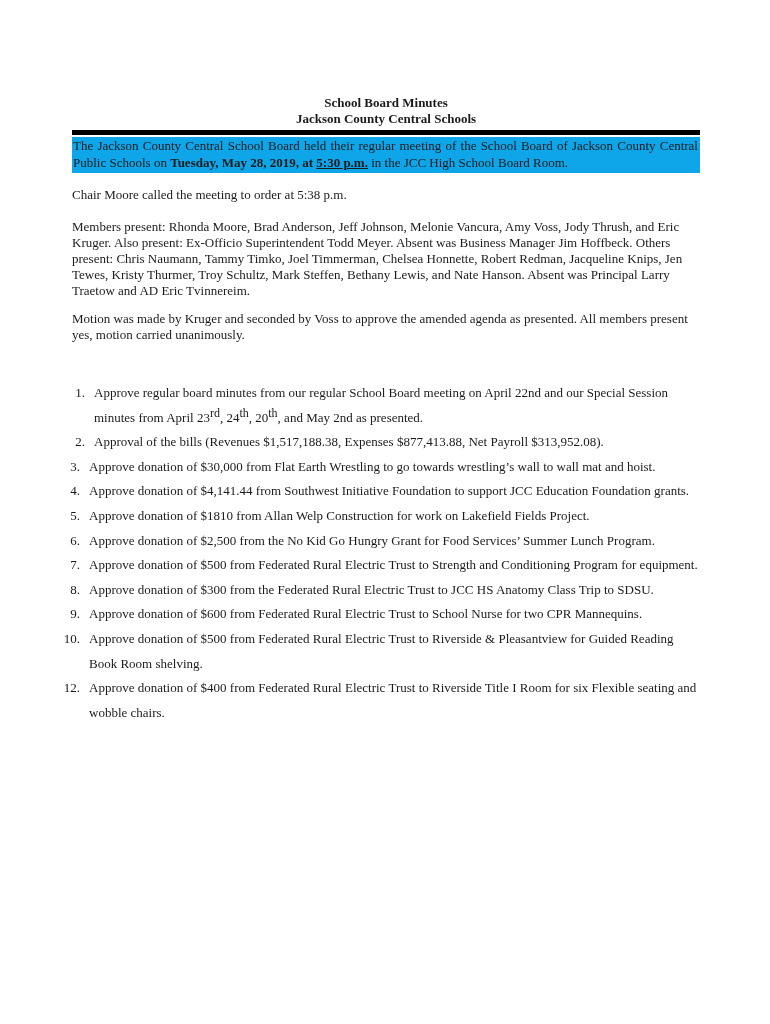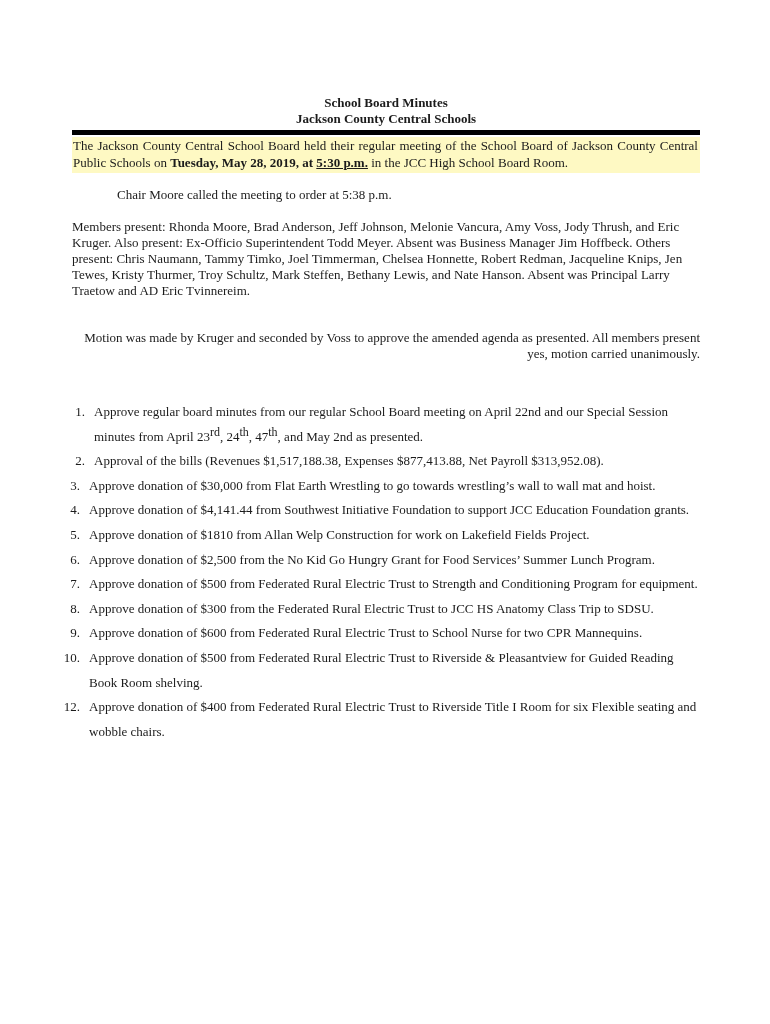--- a/index.html
+++ b/index.html
@@ -26,23 +26,23 @@
     background: #000000;
     margin-top: 3px;
   }
   .intro {
     margin: 2px 0 0 0;
     padding: 1px 2px 2px 1px;
     text-align: justify;
     line-height: 16.5px;
   }
   .para { margin: 0; line-height: 16px; }
-  .p1 { margin-top: 14px; margin-left: 45px; }
+  .p1 { margin-top: 14px; }
   .p2 { margin-top: 16px; }
-  .p3 { margin-top: 31px; text-align: right; }
+  .p3 { margin-top: 12px; }
   .b { font-weight: bold; }
   .u { text-decoration: underline; }
   sup { font-size: 12px; line-height: 0; vertical-align: super; }
   .minutes {
     list-style: none;
     margin: 38px 0 0 -9px;
     padding: 0;
     line-height: 24.6px;
   }
   .item { display: flex; }
@@ -62,32 +62,32 @@
 
 <div class="page">
 
   <div class="doc-header">
     <div>School Board Minutes</div>
     <div>Jackson County Central Schools</div>
   </div>
 
   <div class="rule"></div>
 
-  <p class="intro" id="intro" style="background: #fef9c3;"><span>The Jackson County Central School Board held their regular meeting of the School Board of Jackson County Central Public Schools on </span><span class="b">Tuesday, May 28, 2019, at </span><span class="b u">5:30 p.m.</span><span> in the JCC High School Board Room.</span></p>
+  <p class="intro" id="intro" style="background: #0ea5e9;"><span>The Jackson County Central School Board held their regular meeting of the School Board of Jackson County Central Public Schools on </span><span class="b">Tuesday, May 28, 2019, at </span><span class="b u">5:30 p.m.</span><span> in the JCC High School Board Room.</span></p>
 
   <p class="para p1">Chair Moore called the meeting to order at 5:38 p.m.</p>
 
   <p class="para p2">Members present: Rhonda Moore, Brad Anderson, Jeff Johnson, Melonie Vancura, Amy Voss, Jody Thrush, and Eric Kruger. Also present: Ex-Officio Superintendent Todd Meyer.  Absent was Business Manager Jim Hoffbeck. Others present: Chris Naumann, Tammy Timko, Joel Timmerman, Chelsea Honnette, Robert Redman, Jacqueline Knips, Jen Tewes, Kristy Thurmer, Troy Schultz, Mark Steffen, Bethany Lewis, and Nate Hanson. Absent was Principal Larry Traetow and AD Eric Tvinnereim.</p>
 
   <p class="para p3">Motion was made by Kruger and seconded by Voss to approve the amended agenda as presented.  All members present yes, motion carried unanimously.</p>
 
   <ol class="minutes" id="minutes-list">
       <li class="item shift">
         <span class="num">1.</span>
-        <span class="txt"><span>Approve regular board minutes from our regular School Board meeting on April 22nd and our Special Session minutes from April 23</span><sup>rd</sup><span>, 24</span><sup>th</sup><span>, 47</span><sup>th</sup><span>, and May 2nd as presented.</span></span>
+        <span class="txt"><span>Approve regular board minutes from our regular School Board meeting on April 22nd and our Special Session minutes from April 23</span><sup>rd</sup><span>, 24</span><sup>th</sup><span>, 20</span><sup>th</sup><span>, and May 2nd as presented.</span></span>
       </li>
       <li class="item shift">
         <span class="num">2.</span>
         <span class="txt">Approval of the bills (Revenues $1,517,188.38, Expenses $877,413.88, Net Payroll $313,952.08).</span>
       </li>
       <li class="item">
         <span class="num">3.</span>
         <span class="txt">Approve donation of $30,000 from Flat Earth Wrestling to go towards wrestling’s wall to wall mat and hoist.</span>
       </li>
       <li class="item">

